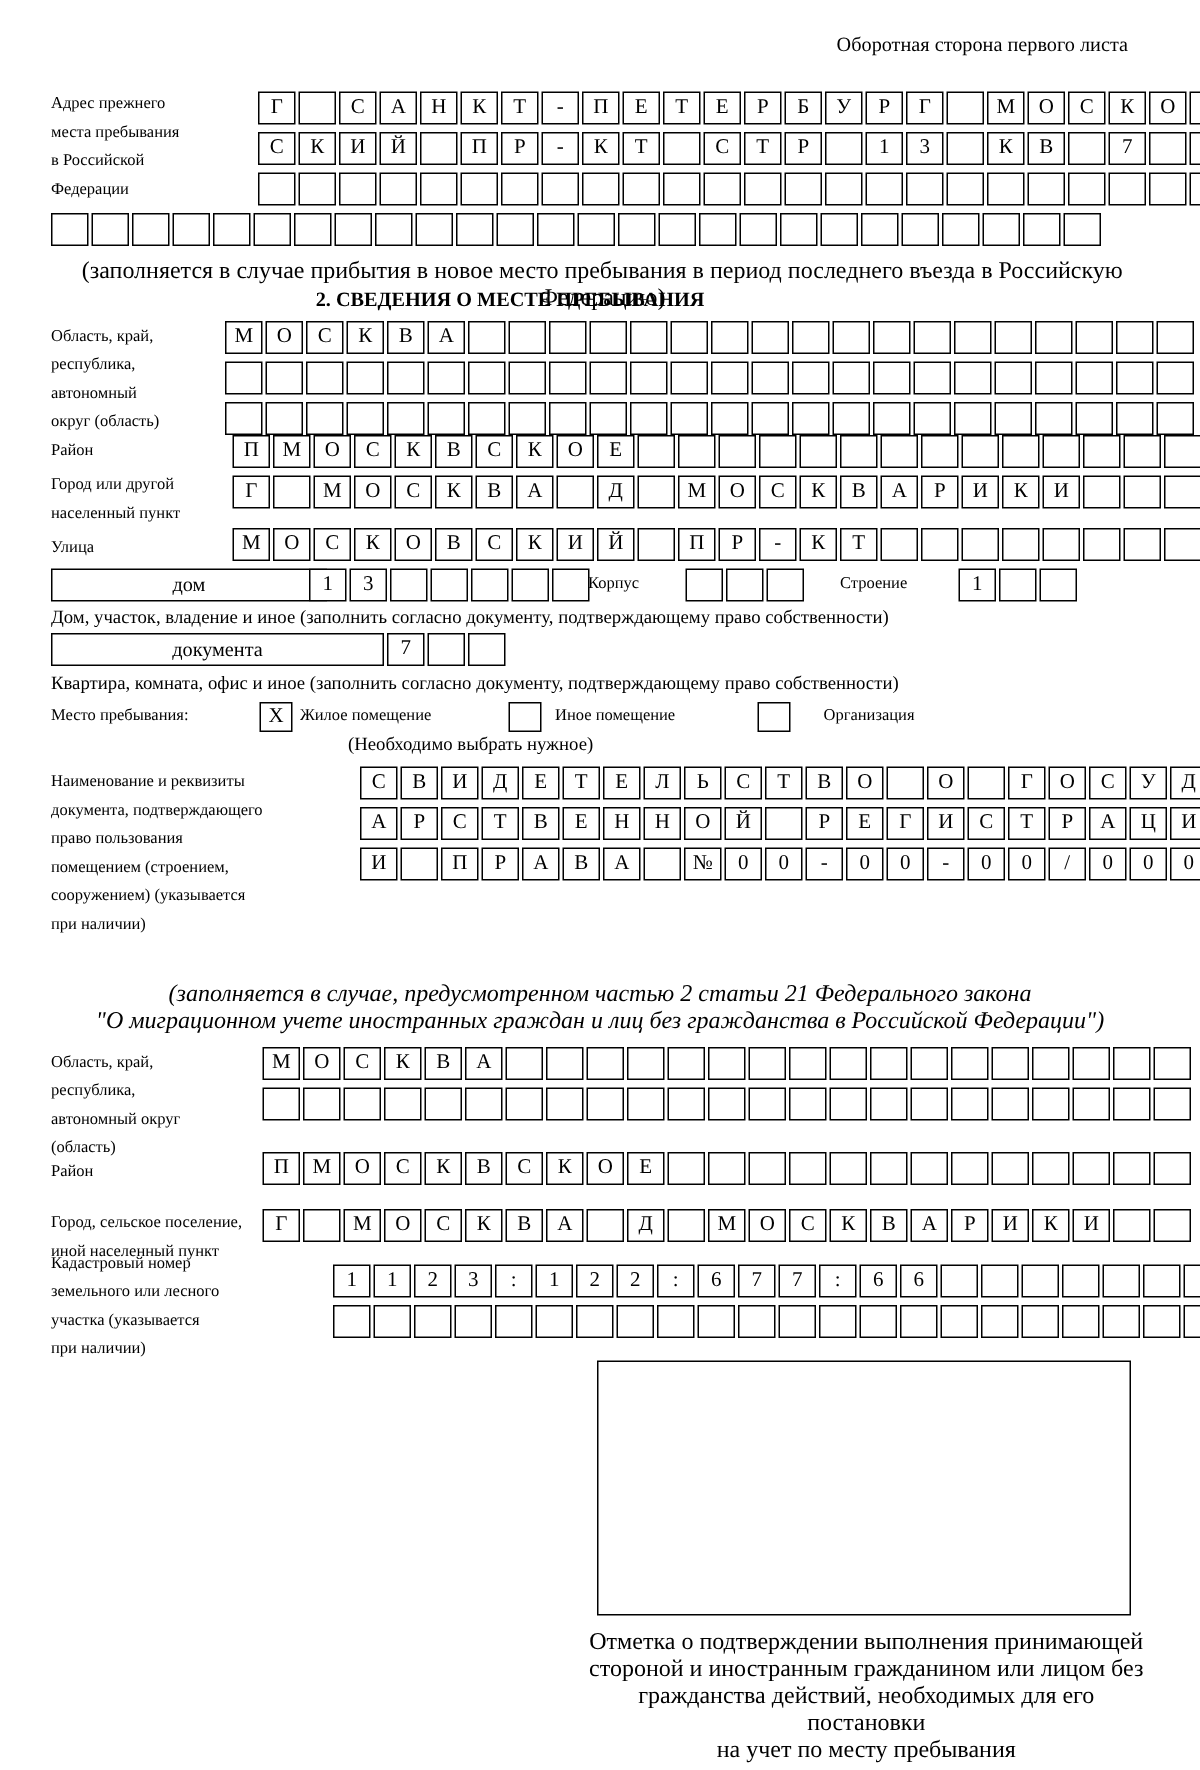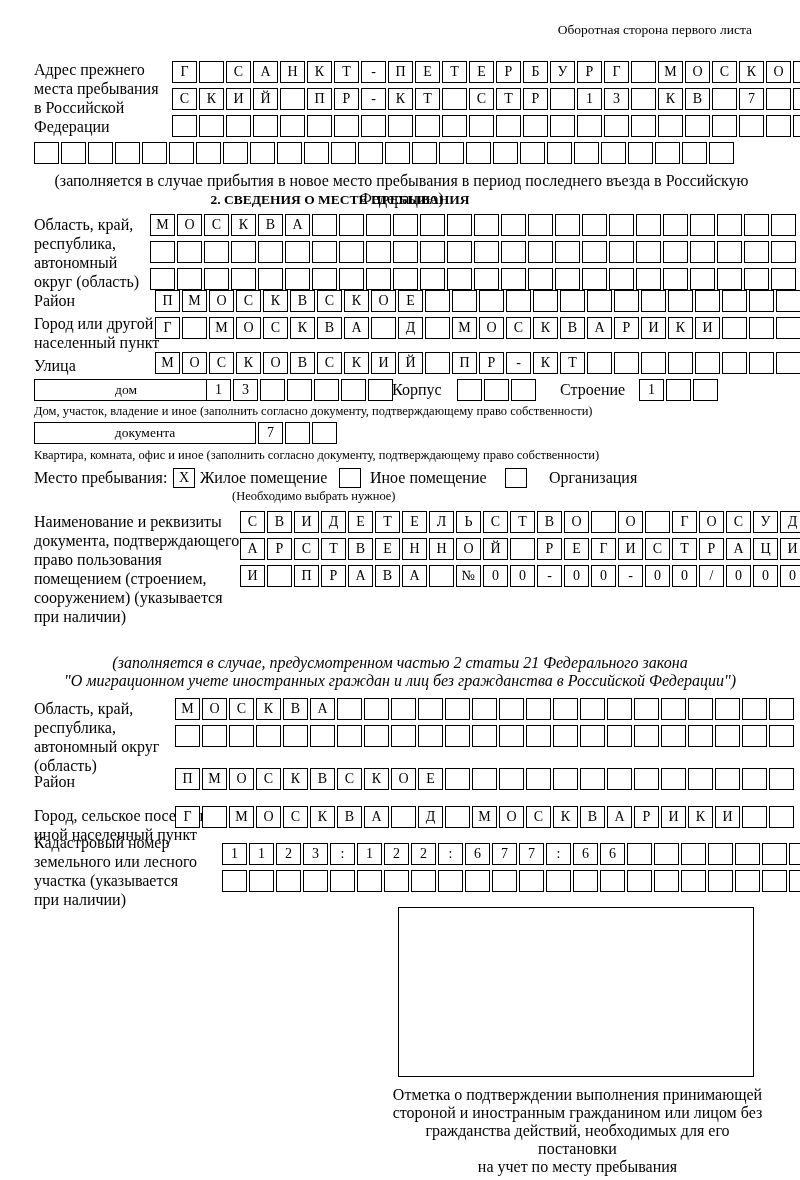--- a/index.html
+++ b/index.html
@@ -38,21 +38,21 @@
     height: 22px;
     border: 1px solid #000;
     margin-right: 2px;
     text-align: center;
     font-size: 14px;
     line-height: 20px;
     font-family: "Liberation Serif", serif;
     background: #fff;
   }
   .labelblock {
-    font-size: 16px;
+    font-size: 11px;
     line-height: 19px;
   }
   .italic { font-style: italic; }
   .note {
     font-size: 16px;
     text-align: center;
   }
   .sect-title {
     font-size: 13.5px;
     font-weight: bold;

